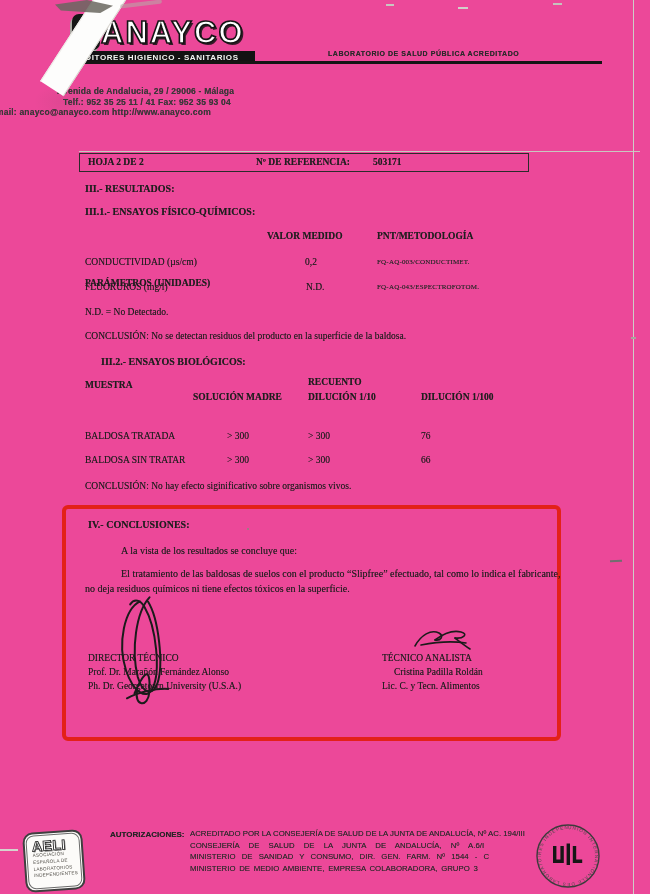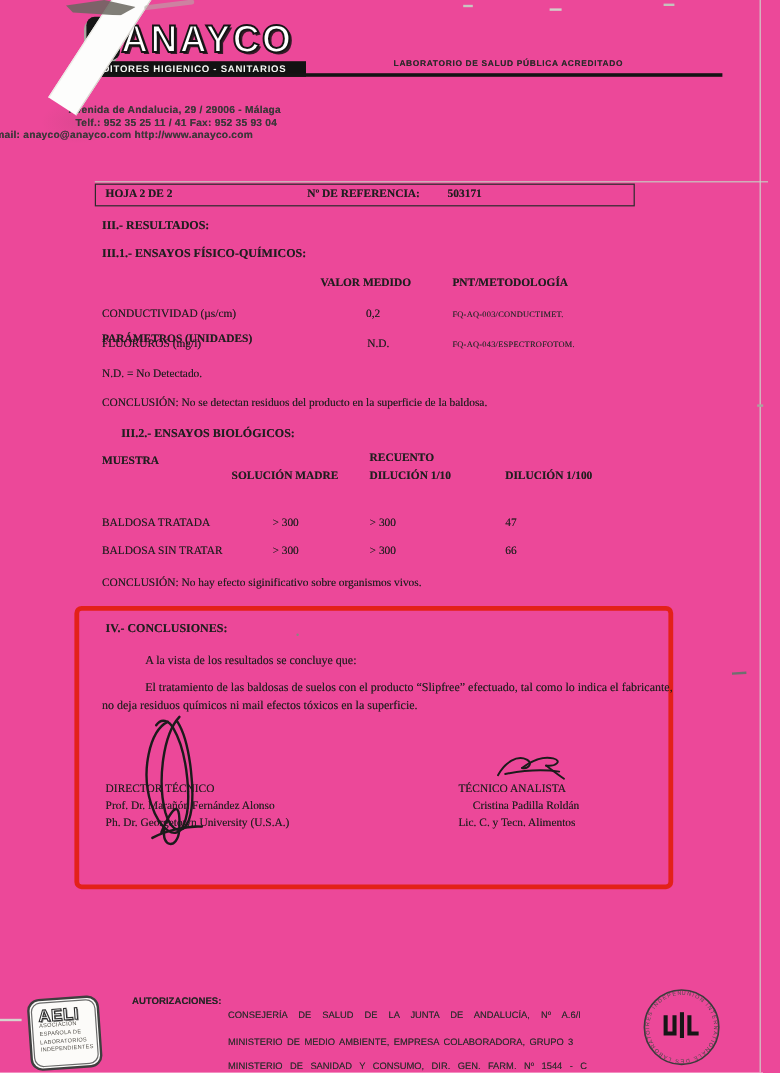--- a/index.html
+++ b/index.html
@@ -127,35 +127,35 @@
 
   <div class="abs doc b scan" style="left:85px;top:379px;">MUESTRA</div>
   <div class="abs doc b scan" style="left:308px;top:376px;">RECUENTO</div>
   <div class="abs doc b scan" style="left:193px;top:391px;">SOLUCIÓN MADRE</div>
   <div class="abs doc b scan" style="left:308px;top:391px;">DILUCIÓN 1/10</div>
   <div class="abs doc b scan" style="left:421px;top:391px;">DILUCIÓN 1/100</div>
 
   <div class="abs doc scan" style="left:85px;top:430px;">BALDOSA TRATADA</div>
   <div class="abs doc scan" style="left:227px;top:430px;">&gt; 300</div>
   <div class="abs doc scan" style="left:308px;top:430px;">&gt; 300</div>
-  <div class="abs doc scan" style="left:421px;top:430px;">47</div>
+  <div class="abs doc scan" style="left:421px;top:430px;">76</div>
 
   <div class="abs doc scan" style="left:85px;top:454px;">BALDOSA SIN TRATAR</div>
   <div class="abs doc scan" style="left:227px;top:454px;">&gt; 300</div>
   <div class="abs doc scan" style="left:308px;top:454px;">&gt; 300</div>
   <div class="abs doc scan" style="left:421px;top:454px;">66</div>
 
   <div class="abs doc scan" style="left:85px;top:480px;">CONCLUSIÓN: No hay efecto siginificativo sobre organismos vivos.</div>
 
   <div class="abs red-box" style="border-color: rgb(227, 33, 25);"></div>
 
   <div class="abs doc h10 b scan" style="left:88px;top:519px;">IV.- CONCLUSIONES:</div>
   <div class="abs speck" style="left:247px;top:528px;width:2px;height:2px;"></div>
   <div class="abs doc h10 scan" style="left:121px;top:545px;">A la vista de los resultados se concluye que:</div>
-  <div class="abs concl-body scan">El tratamiento de las baldosas de suelos con el producto “Slipfree” efectuado, tal como lo indica el fabricante, no deja residuos químicos ni mail efectos tóxicos en la superficie.</div>
+  <div class="abs concl-body scan">El tratamiento de las baldosas de suelos con el producto “Slipfree” efectuado, tal como lo indica el fabricante, no deja residuos químicos ni tiene efectos tóxicos en la superficie.</div>
 
   <svg class="abs sig-svg" style="left:100px;top:592px;transform:rotate(-6deg);" width="92" height="116" viewBox="0 0 92 116">
     <g fill="none" stroke="#1b1b1b" stroke-width="2" stroke-linecap="round">
       <path d="M45,9 C29,15 18,48 24,76 C29,99 42,109 49,96 C58,81 59,37 49,15 C46,8 40,5 35,11"></path>
       <path d="M55,6 C40,19 31,57 35,84 C38,101 48,105 54,92 C62,75 62,28 53,10"></path>
       <path d="M30,100 C38,86 50,68 45,100 C42,116 28,113 33,97"></path>
       <path d="M22,104 C34,99 52,97 64,99"></path>
     </g>
   </svg>
 
@@ -180,22 +180,23 @@
     <div class="aeli-inner">
       <div class="aeli-acronym">AELI</div>
       <div class="aeli-line">ASOCIACIÓN</div>
       <div class="aeli-line">ESPAÑOLA DE</div>
       <div class="aeli-line">LABORATORIOS</div>
       <div class="aeli-line">INDEPENDIENTES</div>
     </div>
   </div>
 
   <div class="abs auth-label scan">AUTORIZACIONES:</div>
+  <div class="abs auth-line scan" style="top:829px;">ACREDITADO POR LA CONSEJERÍA DE SALUD DE LA JUNTA DE ANDALUCÍA, Nº AC. 194/III</div>
   <div class="abs auth-line scan" style="top:840.5px;word-spacing:7px;">CONSEJERÍA DE SALUD DE LA JUNTA DE ANDALUCÍA, Nº A.6/I</div>
-  <div class="abs auth-line scan" style="top:852px;word-spacing:4px;margin-top:32px;">MINISTERIO DE SANIDAD Y CONSUMO, DIR. GEN. FARM. Nº 1544 - C</div>
+  <div class="abs auth-line scan" style="top:852px;word-spacing:4px;">MINISTERIO DE SANIDAD Y CONSUMO, DIR. GEN. FARM. Nº 1544 - C</div>
   <div class="abs auth-line scan" style="top:863.5px;word-spacing:1.5px;">MINISTERIO DE MEDIO AMBIENTE, EMPRESA COLABORADORA, GRUPO 3</div>
 
   <svg class="abs" style="left:532px;top:820px;" width="72" height="72" viewBox="0 0 72 72">
     <defs>
       <path id="ring" d="M36,9 a27,27 0 1,1 -0.01,0"></path>
     </defs>
     <circle cx="36" cy="36" r="31" fill="none" stroke="#3c3c3c" stroke-width="1.4"></circle>
     <text font-family="Liberation Sans, DejaVu Sans, sans-serif" font-size="4.6" letter-spacing="1" fill="#4a4a48">
       <textPath href="#ring">UNION INTERNATIONALE DES LABORATOIRES INDÉPENDANTS • S LABORATOIRES INDÉPENDANTS</textPath>
     </text>

